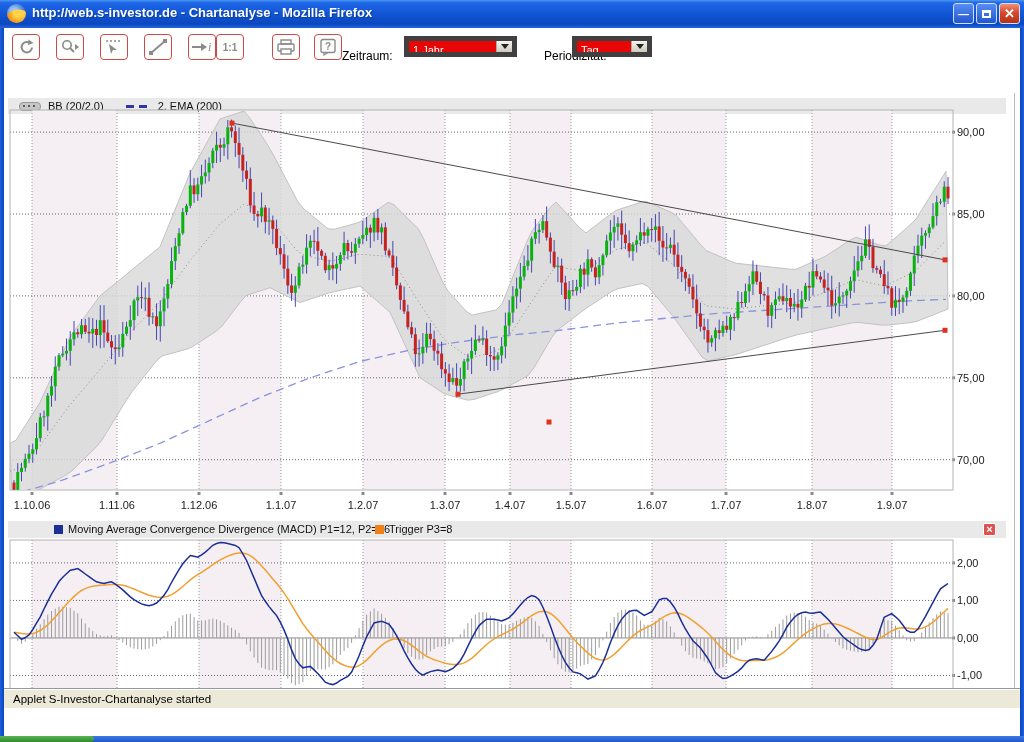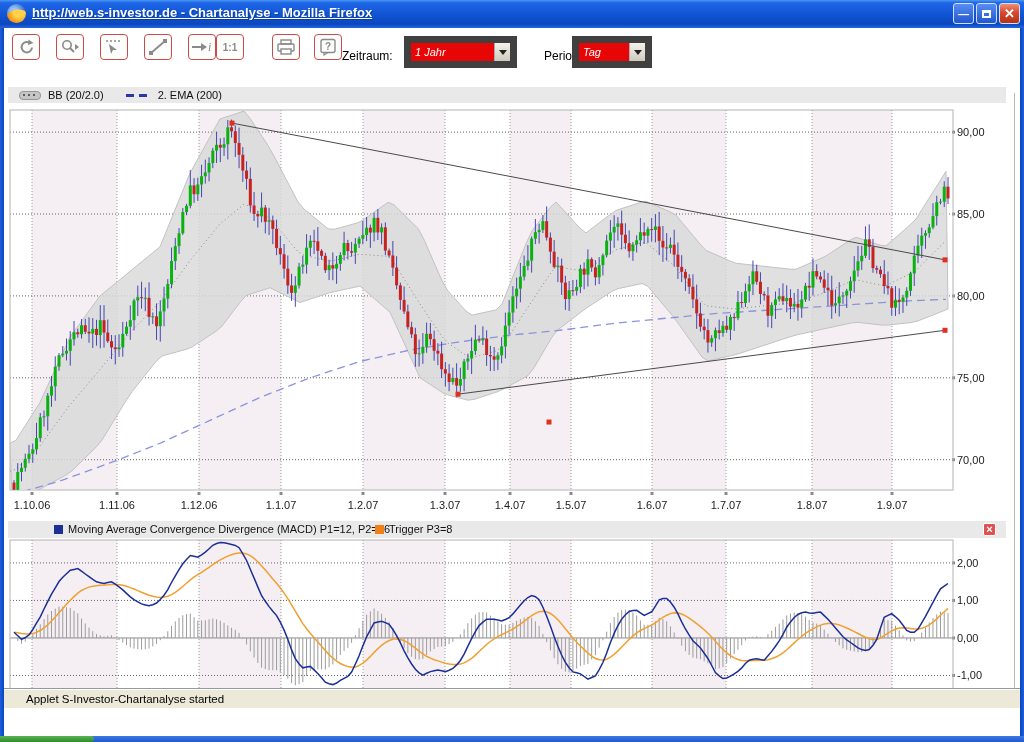--- a/index.html
+++ b/index.html
@@ -10,55 +10,55 @@
   .titlebar{position:absolute;left:0;top:0;width:1024px;height:28px;
     background:linear-gradient(180deg,#4a96f2 0%,#1e67e8 10%,#1357d6 45%,#0b47bf 86%,#2268e2 100%);
     display:flex;align-items:center;}
   .ff-icon{position:absolute;left:7px;top:4px;width:19px;height:19px;border-radius:50%;
     background:radial-gradient(circle at 35% 35%,#7fb2f0 0 18%,#2a5fc2 60%,#16railway 100%);
     background:radial-gradient(circle at 38% 40%,#9cc4f5 0 20%,#2f66c8 70%);overflow:hidden;}
   .ff-icon:before{content:"";position:absolute;left:-3px;top:6px;width:24px;height:16px;border-radius:50%;
     background:radial-gradient(circle at 70% 20%,#ffd24a 0 25%,#f2860b 60%,#d3570a 100%);
     transform:rotate(-18deg);}
   .titletext{position:absolute;left:32px;top:5px;color:#fff;font-size:13px;font-weight:bold;
-    text-shadow:1px 1px 1px #0a3d9c;white-space:nowrap;text-decoration:underline;}
+    text-shadow:1px 1px 1px #0a3d9c;white-space:nowrap;}
   .winbtns{position:absolute;right:4px;top:3px;display:flex;gap:2px;}
   .wb{width:21px;height:21px;border-radius:3px;border:1px solid #cfe0f8;position:relative;
     background:linear-gradient(180deg,#5a8cf0,#2057d0);}
   .wb.close{background:linear-gradient(180deg,#ef9075,#d6492c 45%,#b23317);}
   .wb .g{position:absolute;color:#fff;font-size:13px;font-weight:bold;left:0;top:0;width:100%;height:100%;
     display:flex;align-items:center;justify-content:center;}
   .wb.min .g{align-items:flex-end;padding-bottom:3px;font-size:11px;}
   .wb.max .g i{display:block;width:9px;height:8px;border:2px solid #fff;border-top-width:3px;}
   
   .wborder{position:absolute;top:28px;width:4px;height:708px;background:linear-gradient(90deg,#1c5fe0,#0b45bc);}
   .wborder.left{left:0;} .wborder.right{right:0;background:linear-gradient(90deg,#0b45bc,#1c5fe0);}
   
   .page{position:absolute;left:4px;top:28px;width:1016px;height:688px;background:#fff;}
   .toolbar-btn{position:absolute;top:6px;width:28px;height:26px;border:1px solid #c94b4b;border-radius:4px;
     background:#fdfdfc;display:flex;align-items:center;justify-content:center;}
   .tb-label{position:absolute;top:12px;font-size:12px;color:#000;margin-top:9px;}
-  .xp-select{position:absolute;top:8px;height:32px;border:7px solid #404040;display:flex;
-    box-shadow:inset 1px 1px 0 #9db0e8;font-style:italic;}
+  .xp-select{position:absolute;top:8px;height:21px;border:5px solid #404040;display:flex;
+    box-shadow:inset 1px 1px 0 #9db0e8;}
   .xp-select .val{background:#e80505;color:#fff;font-size:11px;line-height:18px;padding:0 4px;flex:1;
     white-space:nowrap;overflow:hidden;}
   .xp-select .arrowbtn{width:16px;background:linear-gradient(180deg,#f4f2ec,#cfcabe);border-left:1px solid #aaa;
     display:flex;align-items:center;justify-content:center;}
   .xp-select .arrowbtn b{width:0;height:0;border-left:4px solid transparent;border-right:4px solid transparent;
     border-top:5px solid #222;}
   .tabs{position:absolute;left:696px;top:5px;width:304px;font-size:11px;font-weight:bold;color:#9c9c9c;}
   .tabrow{display:flex;height:16px;}
   .tab{border:1px solid #9a9a9a;background:#f4f3f0;display:flex;align-items:center;justify-content:center;
     margin-right:1px;white-space:nowrap;overflow:hidden;}
   .tabrow:last-child .tab{margin-top:1px;}
   .infobar{position:absolute;left:4px;top:42px;width:998px;height:22px;background:#6e6e6e;color:#fff;
     font-size:11px;display:flex;align-items:center;padding-left:9px;white-space:nowrap;}
   .infobar .seg{margin-right:22px;}
   .infobar .chg{color:#cf7e7e;}
-  .legendbar{position:absolute;left:4px;top:59px;width:998px;height:16px;background:#e9e9e9;
+  .legendbar{position:absolute;left:4px;top:70px;width:998px;height:16px;background:#e9e9e9;
     font-size:11px;color:#111;display:flex;align-items:center;}
   .bb-swatch{margin-left:11px;width:22px;height:9px;background:#c6c6c6;border:1px solid #989898;border-radius:4px;
     display:flex;align-items:center;justify-content:center;}
   .bb-swatch i{display:block;width:14px;height:2px;
     background:repeating-linear-gradient(90deg,#5c5c5c 0 2px,transparent 2px 5px);}
   .bb-label{margin-left:7px;}
   .ema-swatch{margin-left:22px;width:24px;height:3px;
     background:repeating-linear-gradient(90deg,#2c36a6 0 8px,transparent 8px 13px);}
   .ema-label{margin-left:8px;}
   .macdlegend{position:absolute;left:4px;top:493px;width:998px;height:17px;background:#e9e9e9;
@@ -68,21 +68,21 @@
   .trig-sq{position:absolute;left:367px;top:4px;width:9px;height:9px;background:#f08018;}
   .trig-lab{position:absolute;left:381px;top:2px;}
   .macd-close{position:absolute;left:975px;top:2px;width:13px;height:13px;background:#e05252;border:1px solid #fff;
     color:#fff;font-size:11px;font-weight:bold;line-height:11px;text-align:center;border-radius:2px;}
   .applet-rborder{position:absolute;left:1010px;top:65px;width:1px;height:614px;background:#b8b8b8;}
   .applet-bborder{position:absolute;left:4px;top:678px;width:1007px;height:1px;background:#c8c8c8;}
   #chart-svg{position:absolute;left:0;top:0;pointer-events:none;}
   
   .statusbar{position:absolute;left:4px;top:688px;width:1016px;height:20px;background:#ece9d8;
     border-top:1px solid #919b9c;box-shadow:inset 0 1px 0 #fff;font-size:11.5px;color:#000;
-    display:flex;align-items:center;padding-left:22px;}
+    display:flex;align-items:center;padding-left:9px;}
   .taskbar{position:absolute;left:0;top:736px;width:1024px;height:6px;background:linear-gradient(180deg,#3a78e8,#2257c8);}
   .startfrag{position:absolute;left:0;top:0;width:94px;height:6px;
     background:linear-gradient(180deg,#58b553,#2e8a2b);border-radius:0 3px 3px 0;}
 </style>
 </head>
 <body>
 
 <div class="window">
 
   <div class="titlebar">

